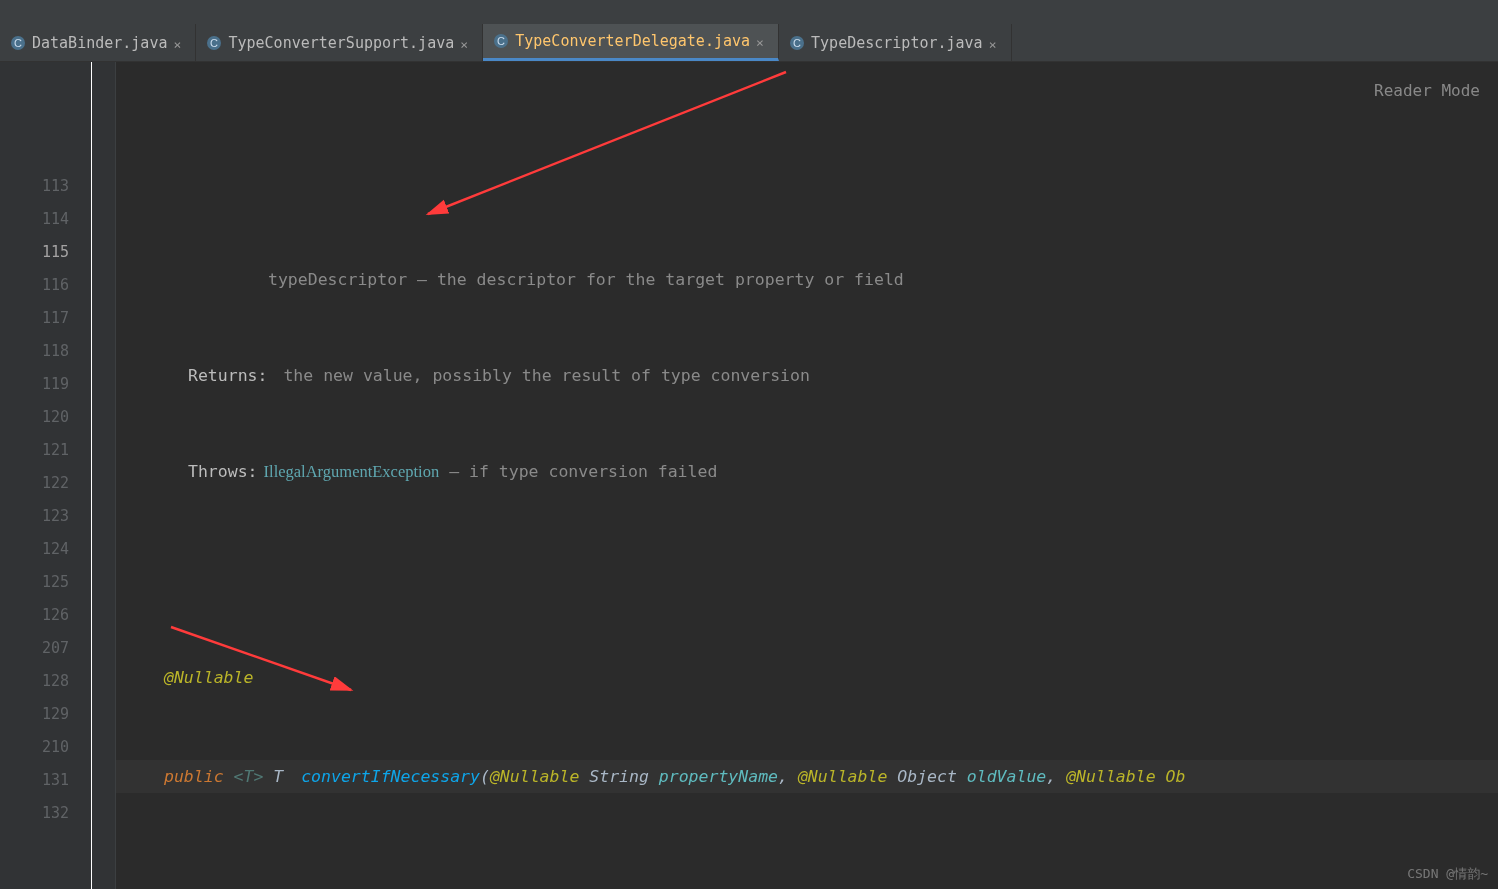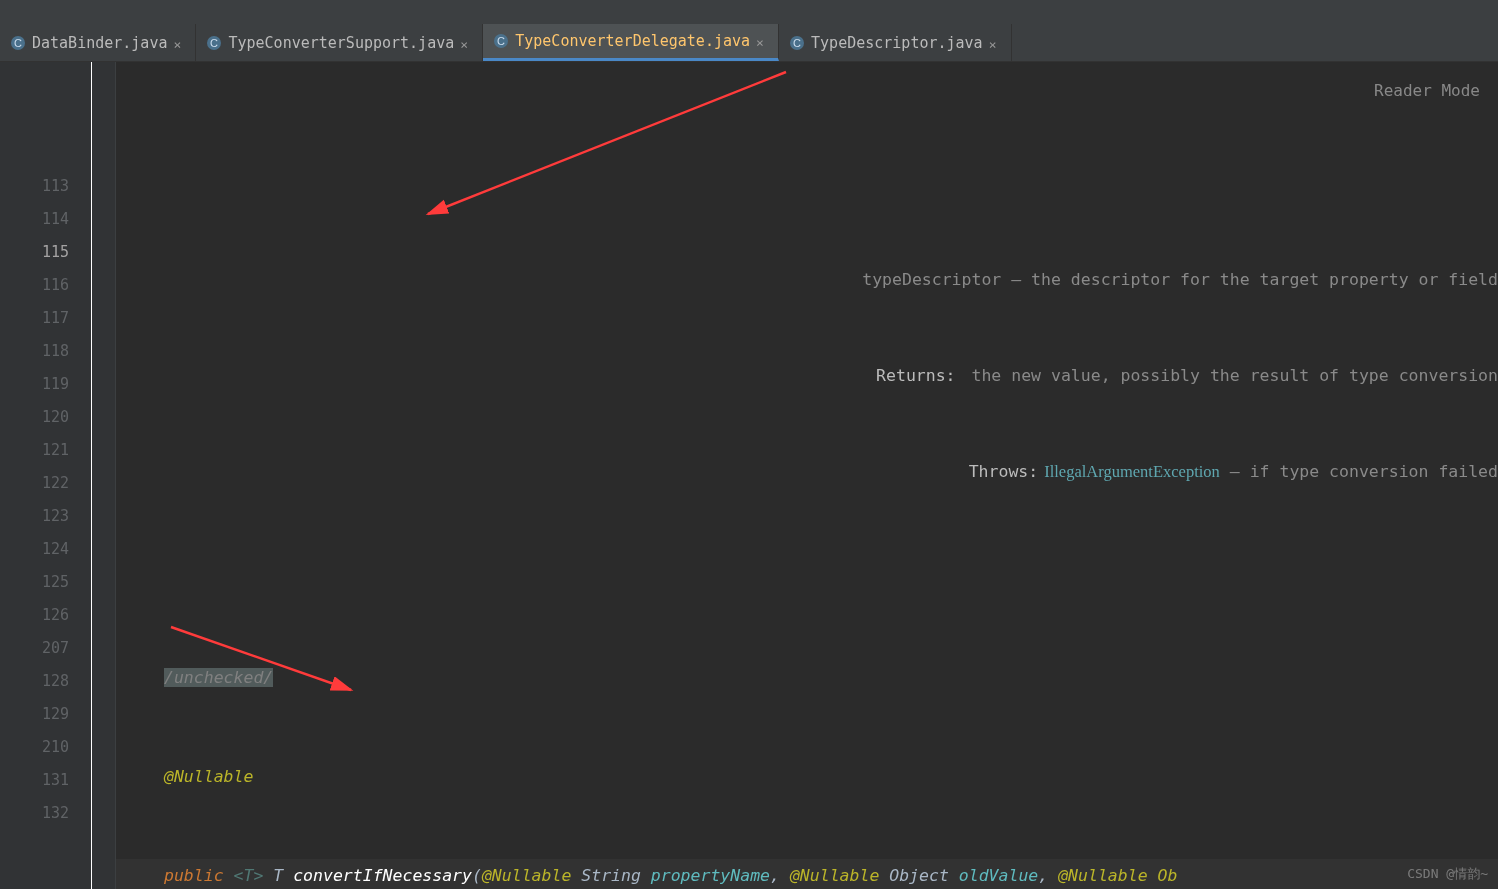--- a/index.html
+++ b/index.html
@@ -79,37 +79,36 @@
   line-height: 33px;
   font-style: italic;
   white-space: pre;
   overflow: hidden;
   position: relative;
 }
 .doc-block {
   padding: 6px 0 10px 72px;
   line-height: 32px;
   font-style: normal;
-  text-align: right;
 }
 .doc-param { color: #8a8a8a; }
 .doc-label { color: #bcbcbc; font-weight: 500; padding-right: 6px;}
 .doc-text { color: #8a8a8a; }
 .doc-link { color: #5fa7b0; font-family: Liberation Serif, serif; }
 .code-line { height: 33px; padding-left: 48px; }
 .code-line.current-line { background: #323232; }
 .reader-mode {
   position: absolute;
   right: 18px; top: 12px;
   color: #888; font-size: 16px;
   font-style: normal;
 }
 .kw { color: #cc7832; }
 .ann { color: #bbb529; }
-.method { color: #ffffff; }
+.method { color: #0ea5e9; margin-left: 8px; }
 .ident { color: #a9b7c6; }
 .param { color: #5fbbbf; font-style: italic; }
 .comment { color: #808080; }
 .paren { color: #a9b7c6; }
 .gen { color: #507874;}
 .sel-bg { background: #515b5b; }
 .arrow { position: absolute; pointer-events: none; }
 .watermark {
   position: absolute;
   right: 10px; bottom: 6px;
@@ -195,21 +194,20 @@
 
   <div class="code">
     <div class="reader-mode">Reader Mode</div>
 
     <div class="doc-block">
       <div><span class="doc-param" style="padding-left:80px;">typeDescriptor</span><span class="doc-text"> – the descriptor for the target property or field</span></div>
       <div><span class="doc-label">Returns:</span><span class="doc-text"> the new value, possibly the result of type conversion</span></div>
       <div><span class="doc-label">Throws:</span><span class="doc-link">IllegalArgumentException</span><span class="doc-text"> – if type conversion failed</span></div>
     </div>
 
-    <div class="code-line"><span class="comment sel-bg">/unchecked/</span></div>
     <div class="code-line"><span class="ann">@Nullable</span></div>
     <div class="code-line current-line"><span class="kw">public</span> <span class="gen">&lt;T&gt;</span> <span class="ident">T</span> <span class="method">convertIfNecessary</span><span class="paren">(</span><span class="ann">@Nullable</span> <span class="ident">String</span> <span class="param">propertyName</span><span class="paren">, </span><span class="ann">@Nullable</span> <span class="ident">Object</span> <span class="param">oldValue</span><span class="paren">, </span><span class="ann">@Nullable Ob</span></div>
     
     
     
     
     
     
     
     

